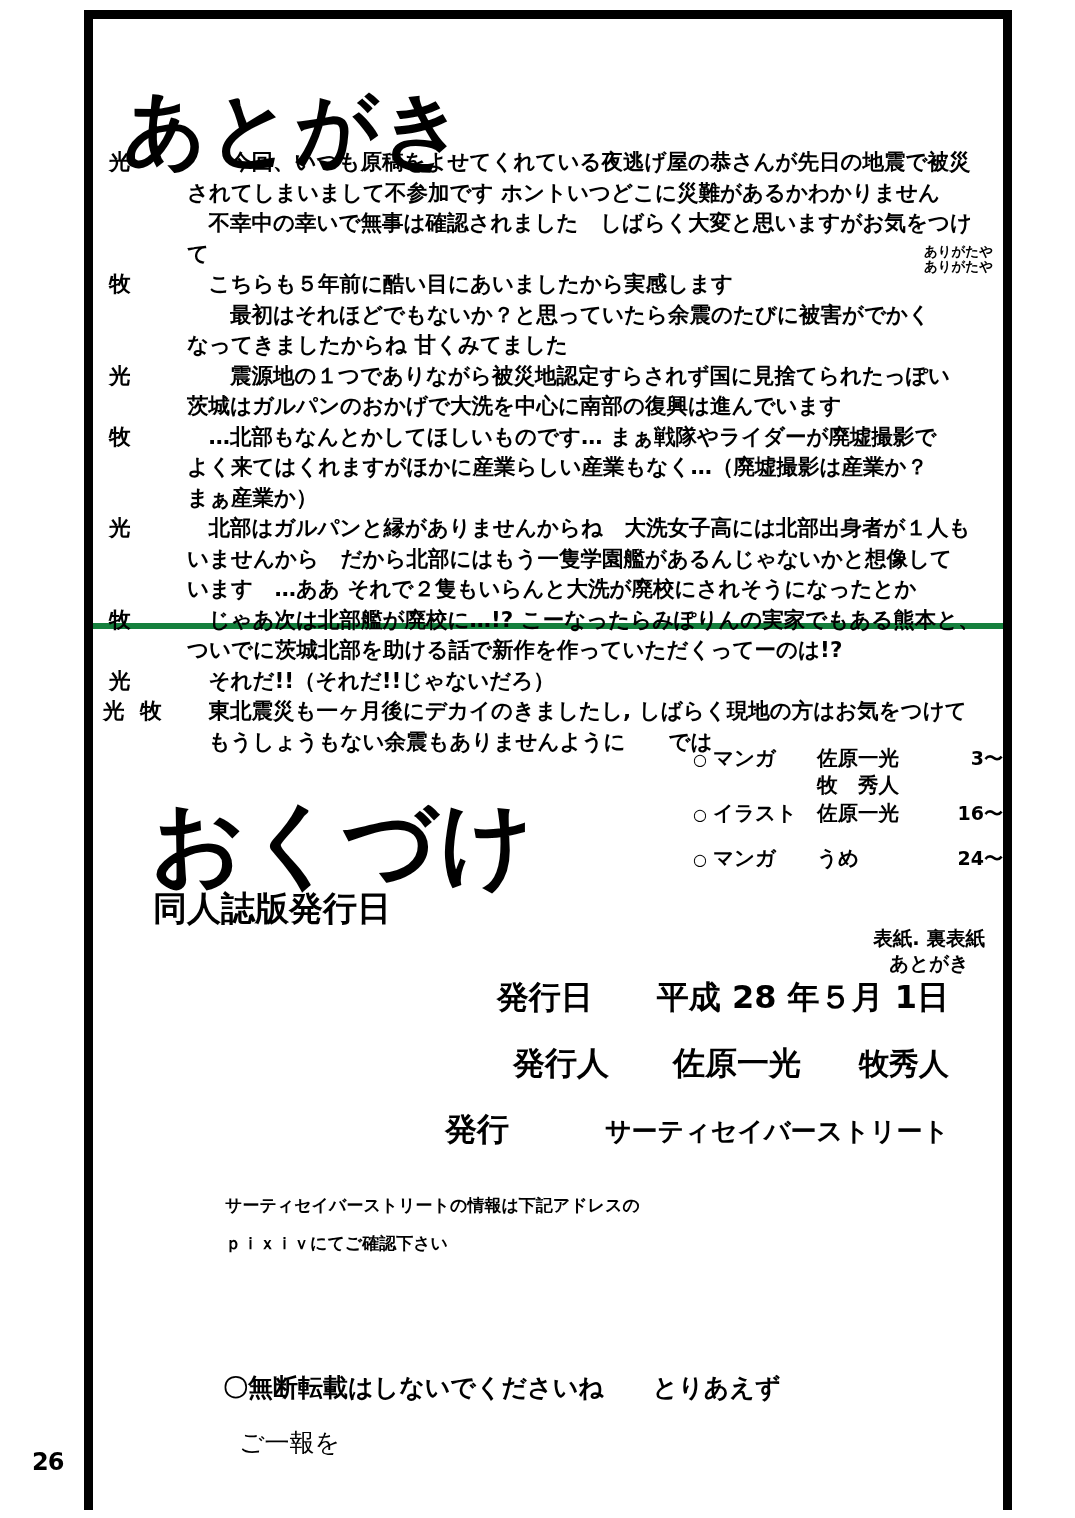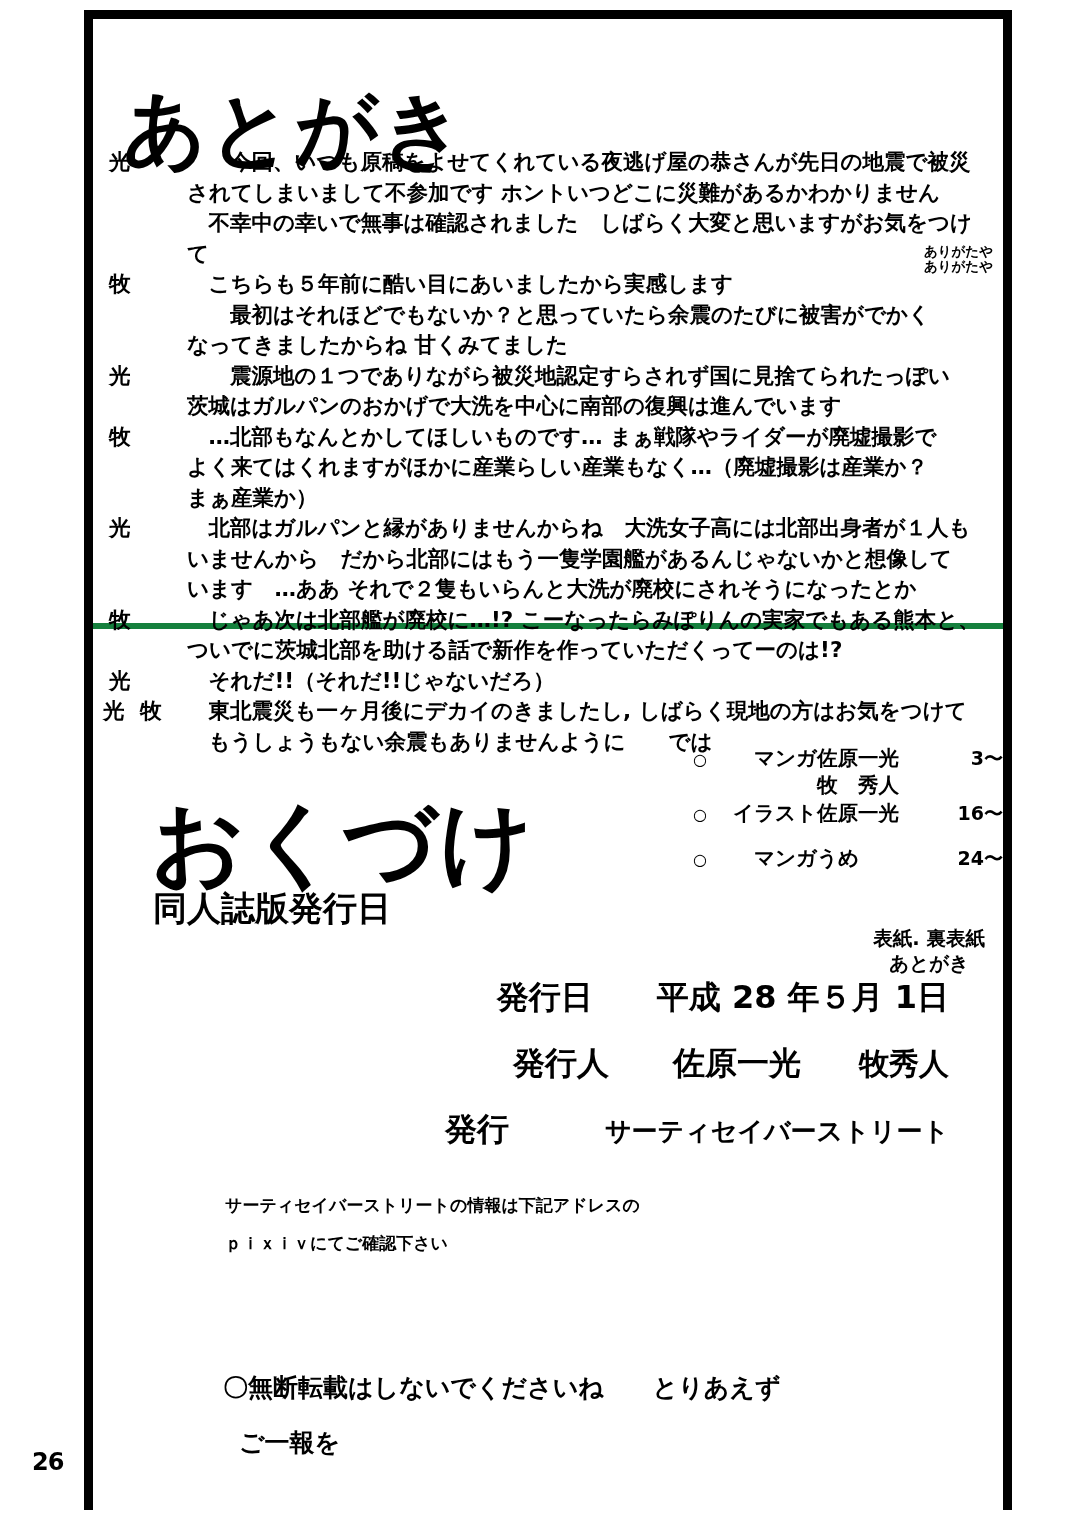--- a/index.html
+++ b/index.html
@@ -127,21 +127,20 @@
     margin-bottom: 6px;
   }
   .credit-mark {
     width: 20px;
     flex: 0 0 20px;
     font-size: 16px;
   }
   .credit-role {
     width: 104px;
     flex: 0 0 104px;
-    text-align: right;
   }
   .credit-name {
     flex: 1 1 auto;
   }
   .credit-page {
     width: 56px;
     flex: 0 0 56px;
     text-align: right;
     font-size: 19px;
   }
@@ -219,21 +218,21 @@
     left: 130px;
     top: 645px;
     font-size: 25px;
     font-weight: bold;
   }
   .notice2 {
     position: absolute;
     left: 146px;
     top: 700px;
     font-size: 25px;
-    font-weight: bold;
+    font-weight: normal;
   }
   .notice-extra {
     margin-left: 40px;
   }
 </style>
 </head>
 <body>
 
 <div class="page-frame"></div>
 

